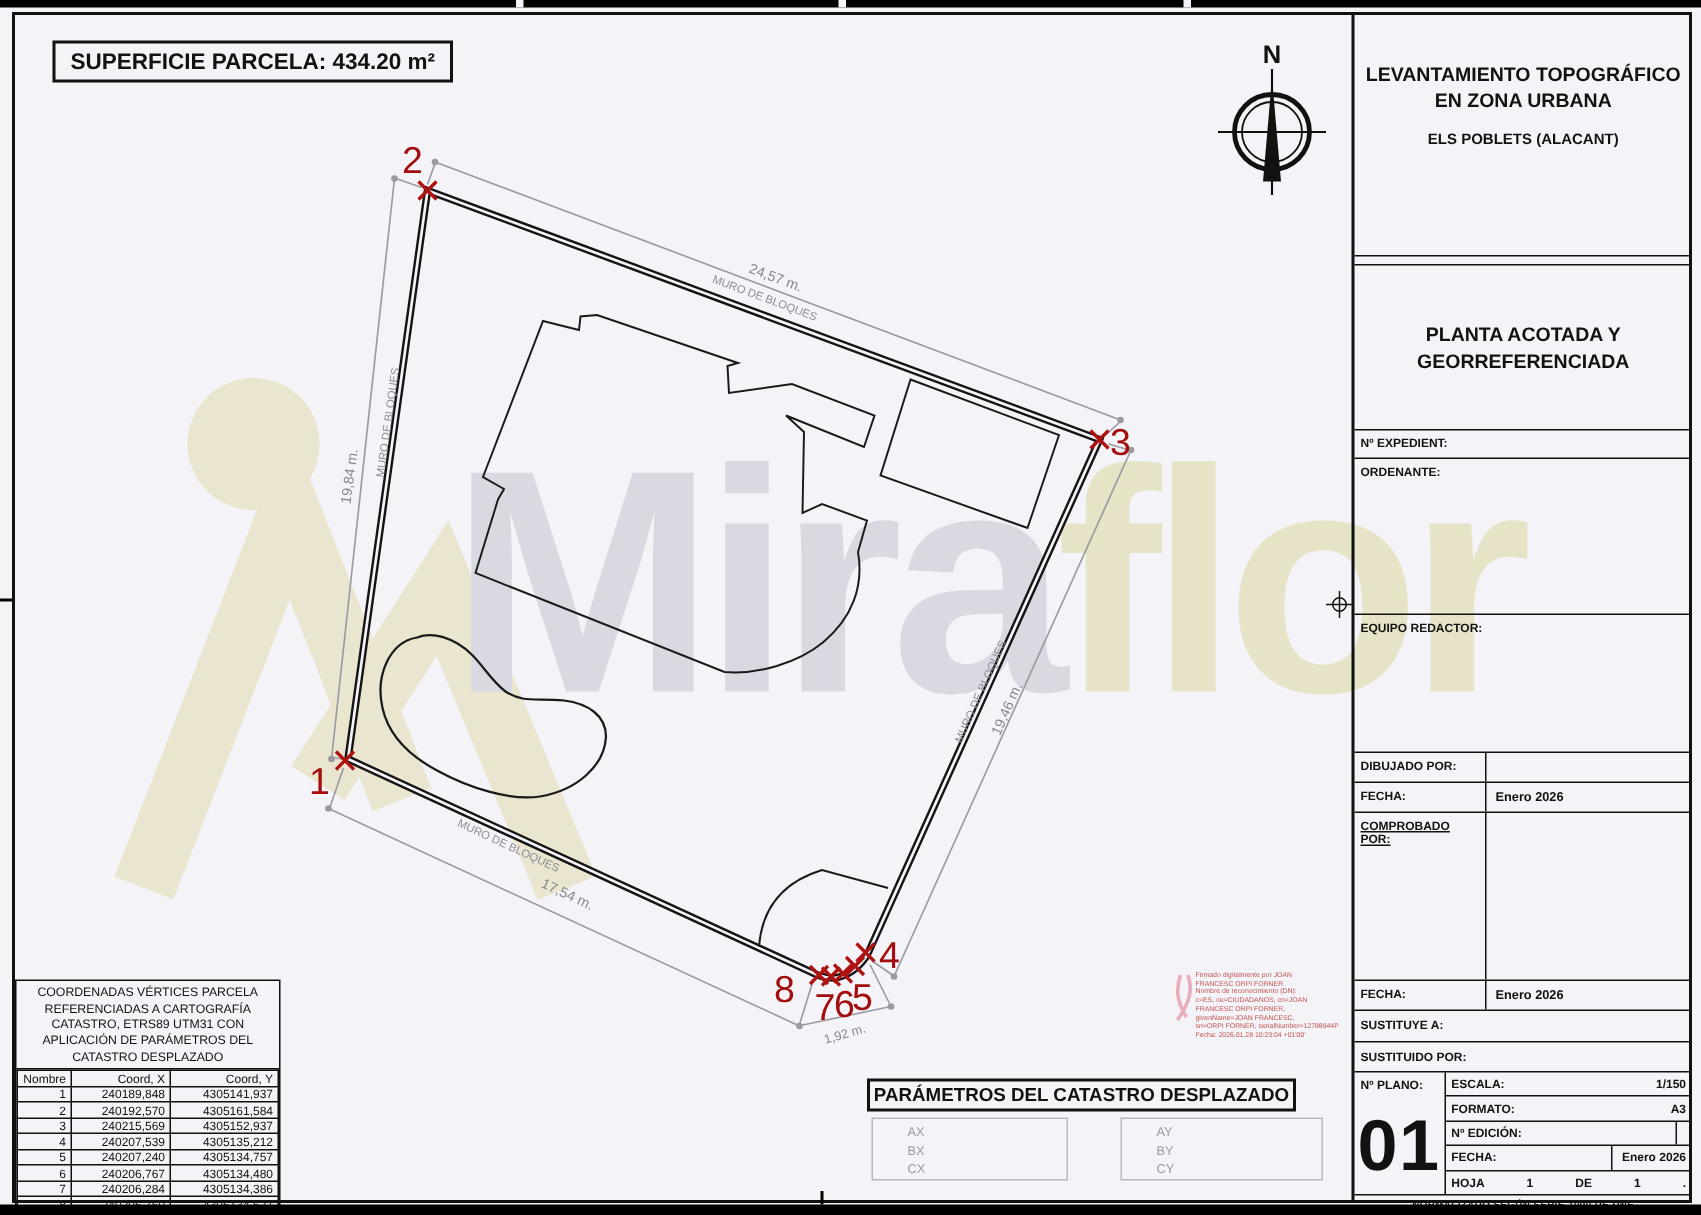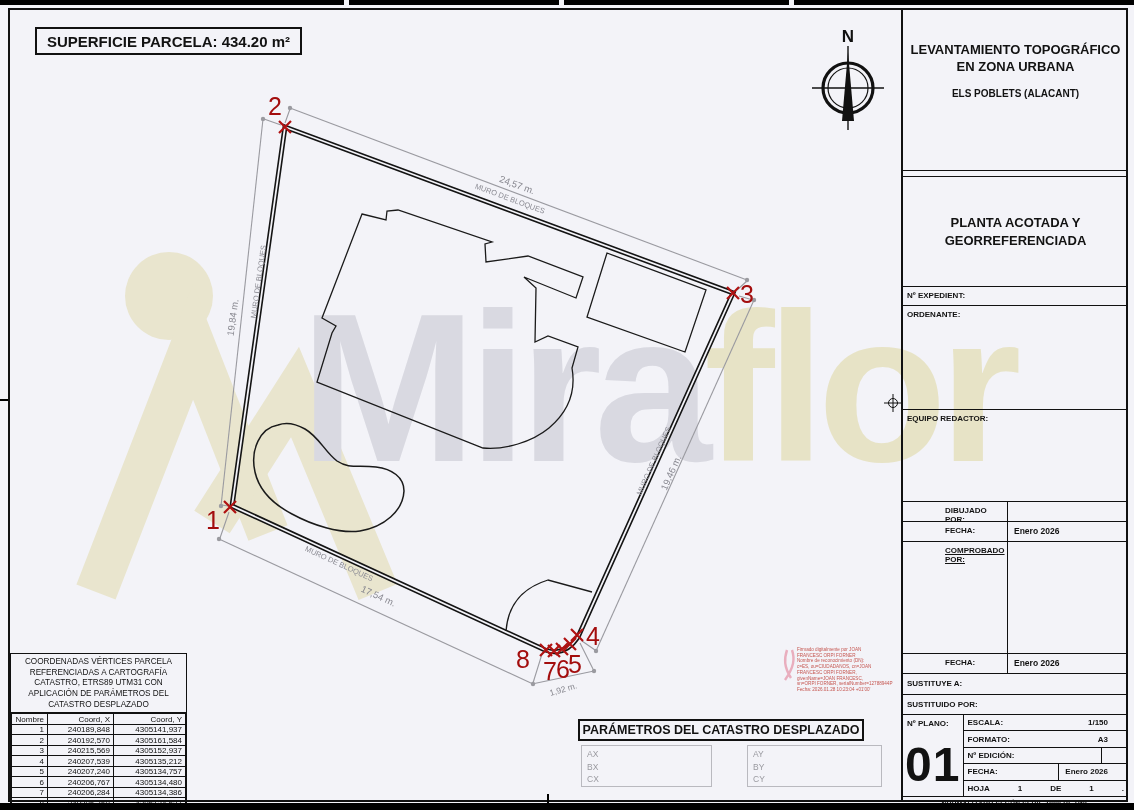--- a/index.html
+++ b/index.html
@@ -35,55 +35,55 @@
             text-align:center; font-weight:bold; font-size:13px; line-height:1.35; }
   .rp-exp { top:278px; height:20px; border-top:1.5px solid #111; border-bottom:1.5px solid #111;
             padding:4px 4px; font-weight:bold; }
   .rp-ord { top:298px; height:103px; padding:4px 4px; font-weight:bold; }
   .rp-eq  { top:401px; height:92px; border-top:1.5px solid #111; padding:4px 4px; font-weight:bold; }
   .rp-row { display:flex; }
   .rp-dib { top:493px; height:20px; border-top:1.5px solid #111; }
   .rp-f1  { top:513px; height:20px; border-top:1px solid #111; }
   .rp-comp{ top:533px; height:112px; border-top:1.5px solid #111;text-decoration:underline; }
   .rp-f2  { top:645px; height:20px; border-top:1px solid #111; }
-  .rp-cell-l { width:67px; border-right:1px solid #111; padding:4px 4px; font-weight:bold;margin-left:38px; }
+  .rp-cell-l { width:88px; border-right:1px solid #111; padding:4px 4px; font-weight:bold; }
   .rp-cell-v { flex:1; padding:4px 6px; font-weight:bold; font-size:8.5px; }
   .rp-sus { top:665px; height:21px; border-top:1.5px solid #111; padding:5px 4px; font-weight:bold; }
   .rp-sud { top:686px; height:20px; border-top:1.5px solid #111; padding:5px 4px; font-weight:bold; }
   .rp-plano { top:706px; height:82px; border-top:1.5px solid #111; display:flex; }
   .rp-plano-l { width:116px; border-right:1px solid #111; position:relative; }
   .rp-plano-label { position:absolute; left:4px; top:4px; font-weight:bold; }
   .rp-plano-num { position:absolute; left:0; right:0; top:22px; text-align:center;
                   font-size:48px; font-weight:bold; letter-spacing:1px; }
   .rp-plano-r { flex:1; display:flex; flex-direction:column; }
   .rp-kv { display:flex; align-items:center; border-bottom:1px solid #111; padding:0 4px; flex:1; }
   .rp-kv:last-child { border-bottom:none; }
   .rp-kv .k { font-weight:bold; }
-  .rp-kv .v { font-weight:bold; margin-left:auto; margin-right:16px; }
+  .rp-kv .v { font-weight:bold; margin-left:auto; margin-right:0; }
   .rp-kv .v.boxed { border-left:1px solid #111; padding-left:6px; height:100%;
                     display:flex; align-items:center; }
   .rp-hoja { display:flex; gap:28px; font-weight:bold; align-items:center; }
   .rp-norma { top:788px; height:14px; border-top:1.5px solid #111; text-align:center;
               font-weight:bold; font-size:6.5px; padding-top:3px; letter-spacing:0.3px; }
   
   .ct { position:absolute; left:10px; top:653px; width:177px; z-index:3;
         border:1.5px solid #111; font-size:8px; background:transparent; }
   .ct-title { border-bottom:1px solid #111; text-align:center; padding:3px 2px 2px;
               line-height:1.3; font-size:8.2px; }
   .ct table { width:100%; border-collapse:collapse; }
   .ct th, .ct td { border:1px solid #111; font-weight:normal; font-size:8px;
                    height:10.5px; padding:0 3px; }
   .ct th:first-child, .ct td:first-child { width:36px; text-align:right; }
   .ct th, .ct td { text-align:right; }
   
   .pm-h { position:absolute; left:578px; top:719px; width:286px; height:22px; z-index:3;
           border:2px solid #111; display:flex; align-items:center; justify-content:center;
           font-weight:bold; font-size:12.5px; }
   .pm-box { position:absolute; top:745px; height:42px; z-index:3; border:1px solid #b9b9bf;
-            color:#9a9aa0; font-size:8.5px; padding:2px 5px; line-height:12.5px; }
+            color:#9a9aa0; font-size:8.5px; padding:2px 23px; line-height:12.5px; }
   .pm-left { left:581px; width:131px; }
   .pm-right{ left:747px; width:135px; }
   
   .sig { position:absolute; left:797px; top:647px; width:96px; z-index:4;
          font-size:4.6px; line-height:1.25; color:#c5554f; }
   .sig-ribbon { position:absolute; left:782px; top:649px; z-index:4; }
   
   .frame { position:absolute; left:8px; top:8px; width:1120px; height:794px;
            border:2px solid #111; z-index:5; pointer-events:none; }
   .band-top { position:absolute; left:0; top:0; width:1134px; height:5px; background:#000; z-index:6; }

